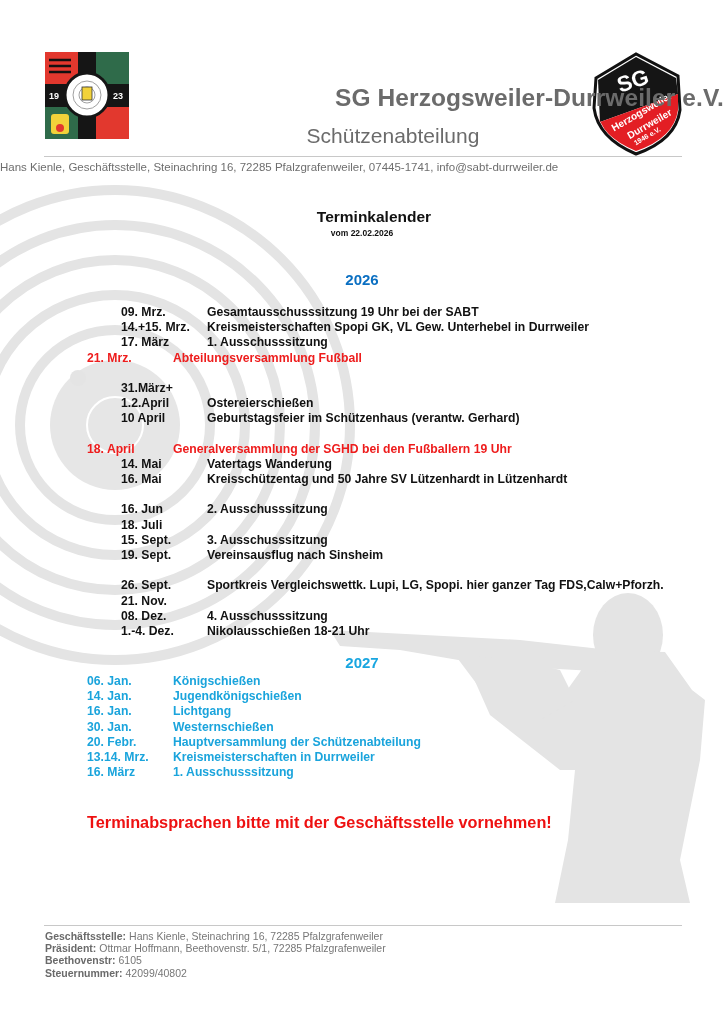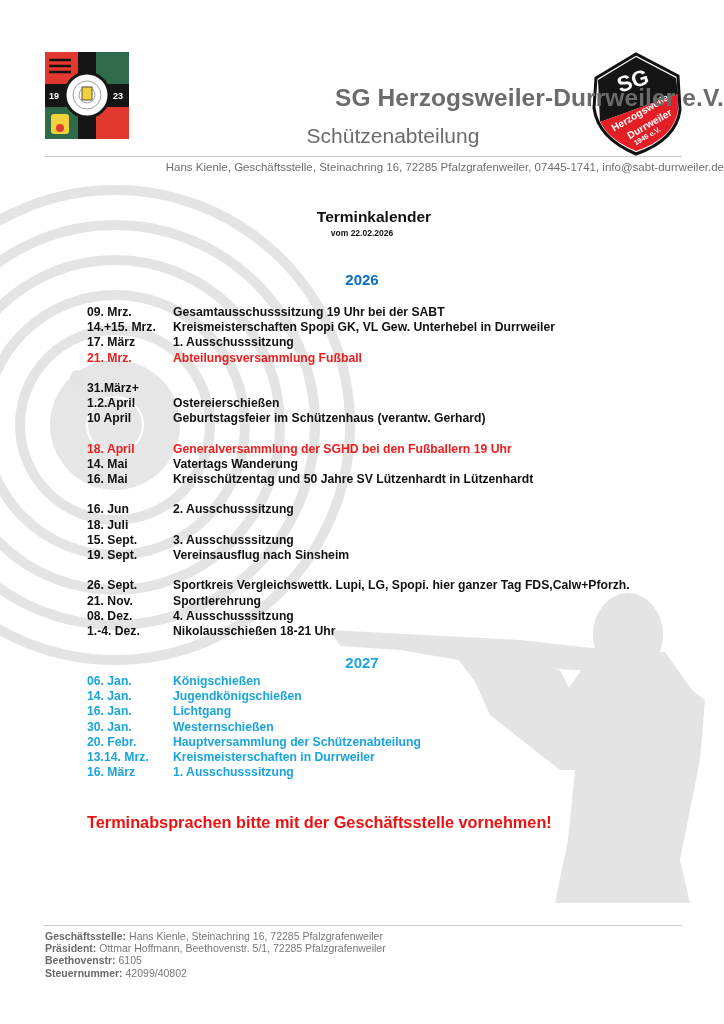--- a/index.html
+++ b/index.html
@@ -11,36 +11,36 @@
     
     .logo-left { left: 45px; top: 52px; width: 102px; height: 87px; }
     .logo-right { left: 588px; top: 50px; width: 96px; height: 106px; }
     .club-title { left: 0; width: 724px; top: 84px; text-align: right;
       font-size: 24.5px; font-weight: bold; color: #6b6b6b; letter-spacing: 0.1px; }
     .club-title span { display: inline-block; margin-left: 20px; }
     .dept { left: 0; width: 724px; top: 124px; text-align: center;
       font-size: 21px; color: #6b6b6b; margin-left: 31px; }
     .dept span { display: inline-block; margin-left: 0px; }
     .hline { left: 44px; width: 638px; height: 1px; background: #c8c8c8; }
-    .contact { left: 0; width: 724px; top: 161px; text-align: right; font-size: 11.5px; color: #6e6e6e; }
+    .contact { left: 0; width: 724px; top: 161px; text-align: left; font-size: 11.5px; color: #6e6e6e; }
 
     .doc-title { left: 12px; width: 724px; top: 208px; text-align: center; font-size: 15.5px; font-weight: bold; color: #111; }
     .doc-date { left: 0; width: 724px; top: 228px; text-align: center; font-size: 8.5px; font-weight: bold; color: #111; }
 
     .year { left: 0; width: 724px; text-align: center; font-size: 15px; font-weight: bold; }
     .year span { display: inline-block; margin-left: 0px; }
     .y2026 { top: 271px; color: #0a6fc2; }
     .y2027 { top: 654px; color: #19a6e0; }
 
     .events { left: 87px; width: 620px; font-size: 12.2px; font-weight: bold; }
     .ev { display: flex; height: 15.2px; line-height: 15.2px; white-space: nowrap; }
     .ev .d { width: 86px; flex: 0 0 86px; }
     .ev .t { flex: 1; }
     .ev.gap { height: 15.2px; }
-    .black { color: #111; }
+    .black { color: #111; margin-left: 34px; }
     .red { color: #ee1c1c; }
     .blue { color: #1aa4dc; }
 
     .note { left: 87px; top: 813px; font-size: 16.3px; font-weight: bold; color: #ee1111; white-space: nowrap; }
 
     .footer { left: 45px; top: 930px; font-size: 10.5px; color: #777; line-height: 12.2px; }
     .footer b { color: #6a6a6a; }
   </style>
 </head>
 <body>
@@ -168,21 +168,20 @@
       <span class="d">19. Sept.</span>
       <span class="t">Vereinsausflug nach Sinsheim</span>
     </div>
     <div class="ev gap"></div>
     <div class="ev black">
       <span class="d">26. Sept.</span>
       <span class="t">Sportkreis Vergleichswettk. Lupi, LG, Spopi. hier ganzer Tag FDS,Calw+Pforzh.</span>
     </div>
     <div class="ev black">
       <span class="d">21. Nov.</span>
-      <span class="t">Sportlerehrung</span>
     </div>
     <div class="ev black">
       <span class="d">08. Dez.</span>
       <span class="t">4. Ausschusssitzung</span>
     </div>
     <div class="ev black">
       <span class="d">1.-4. Dez.</span>
       <span class="t">Nikolausschießen 18-21 Uhr</span>
     </div>
   </div>

